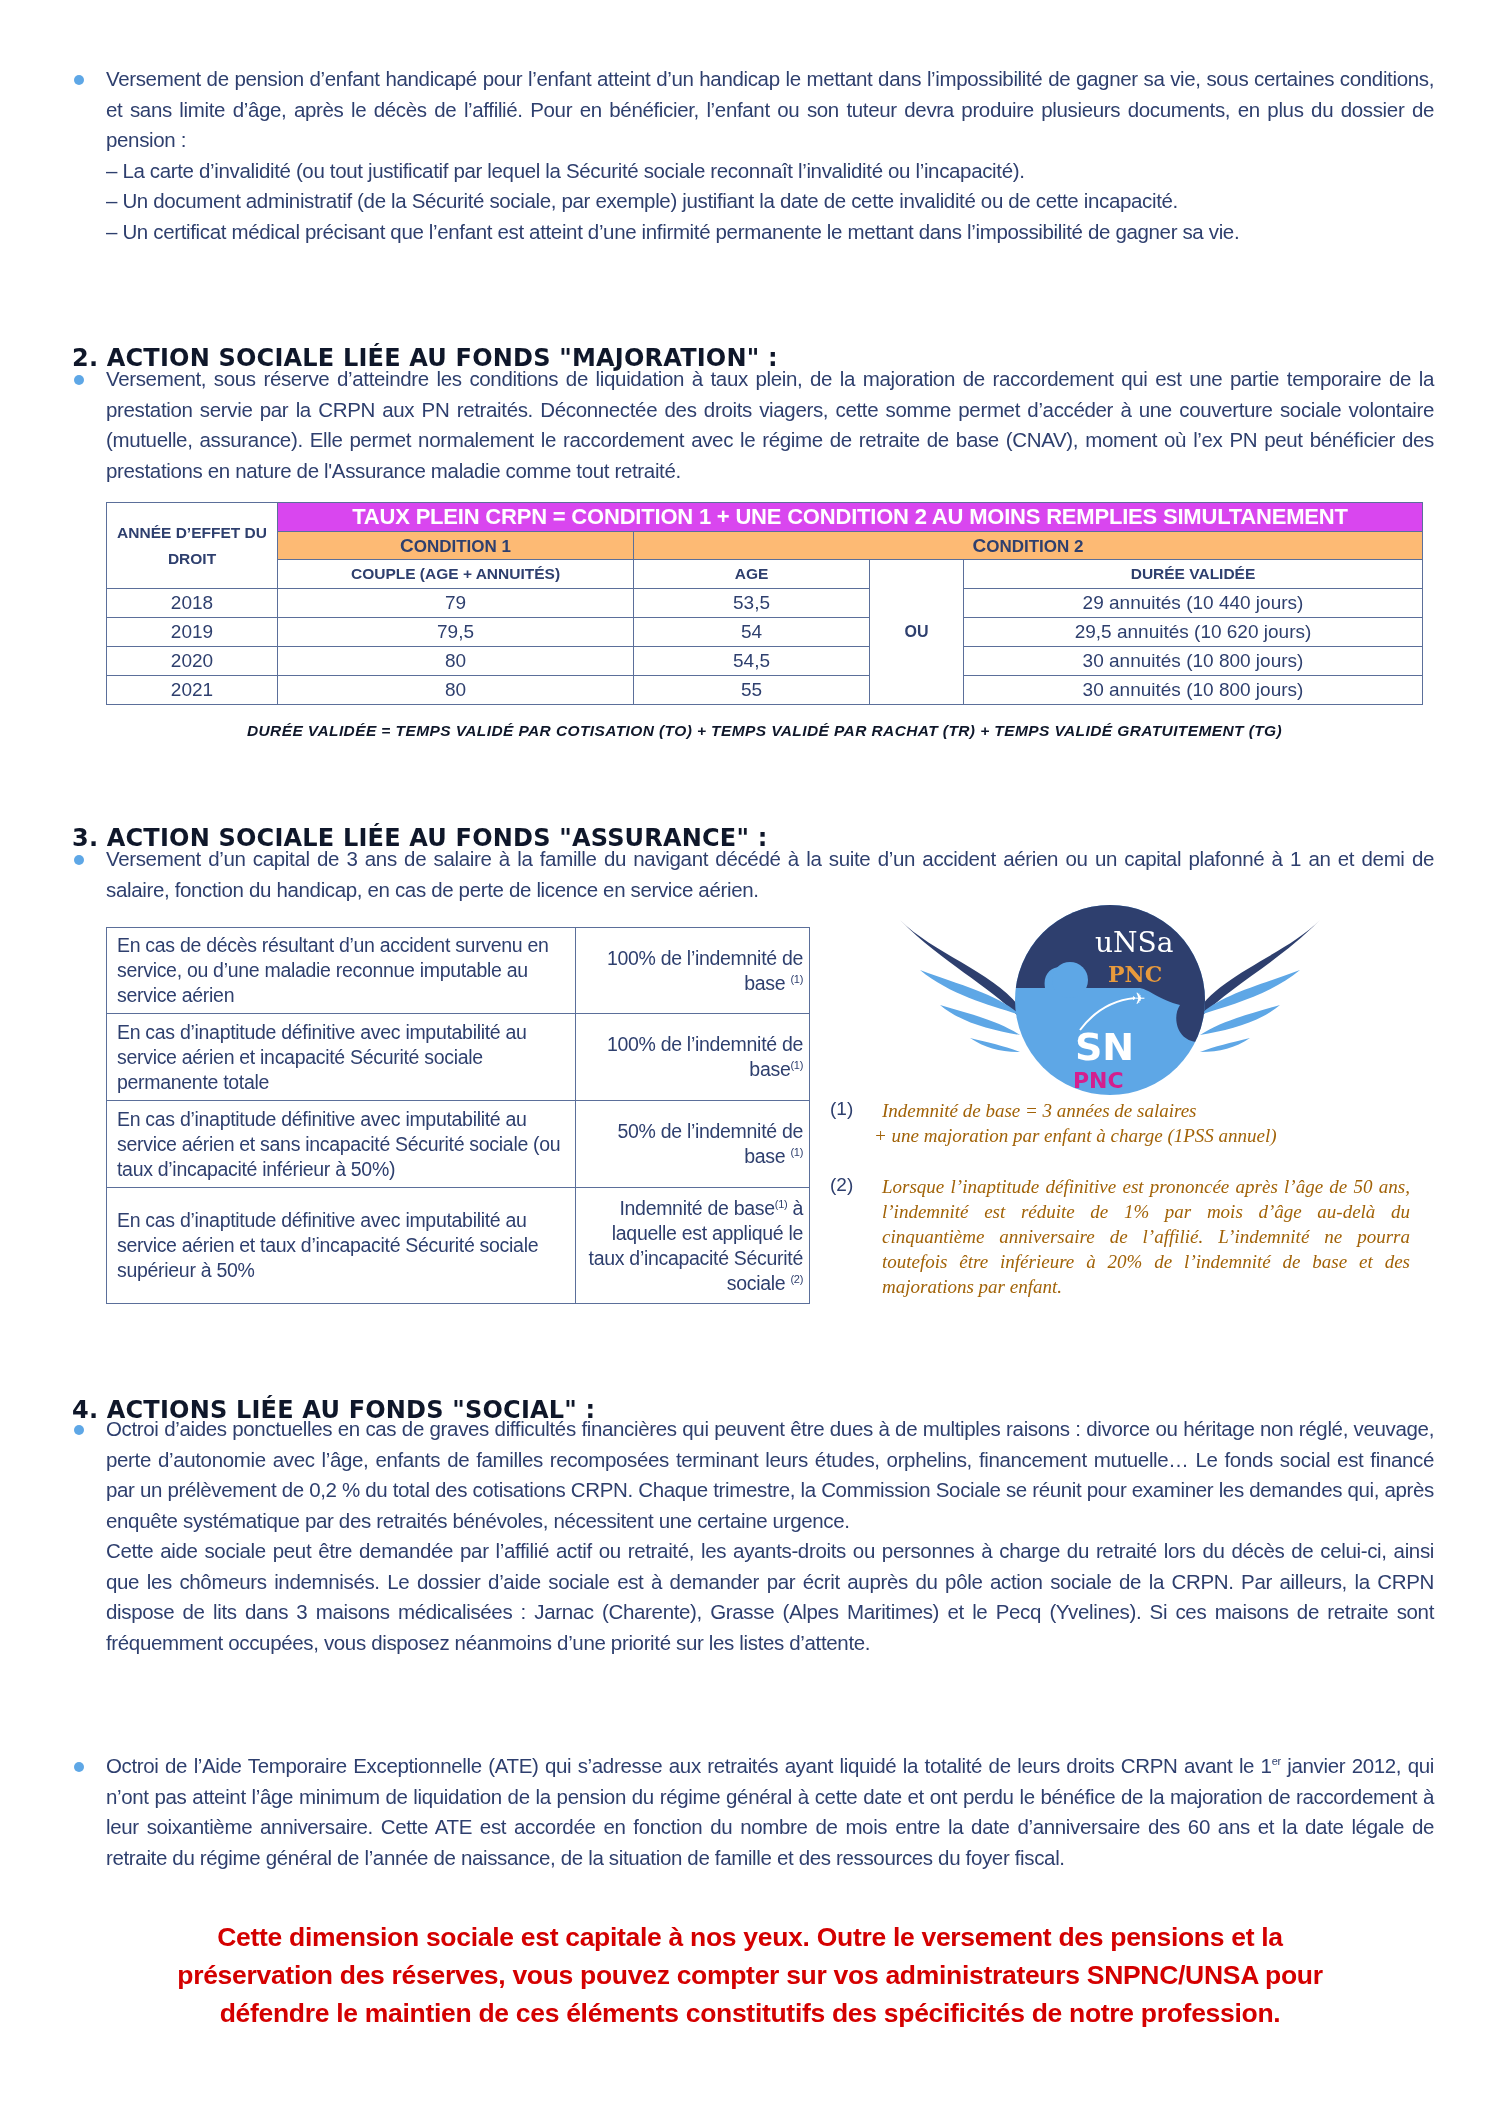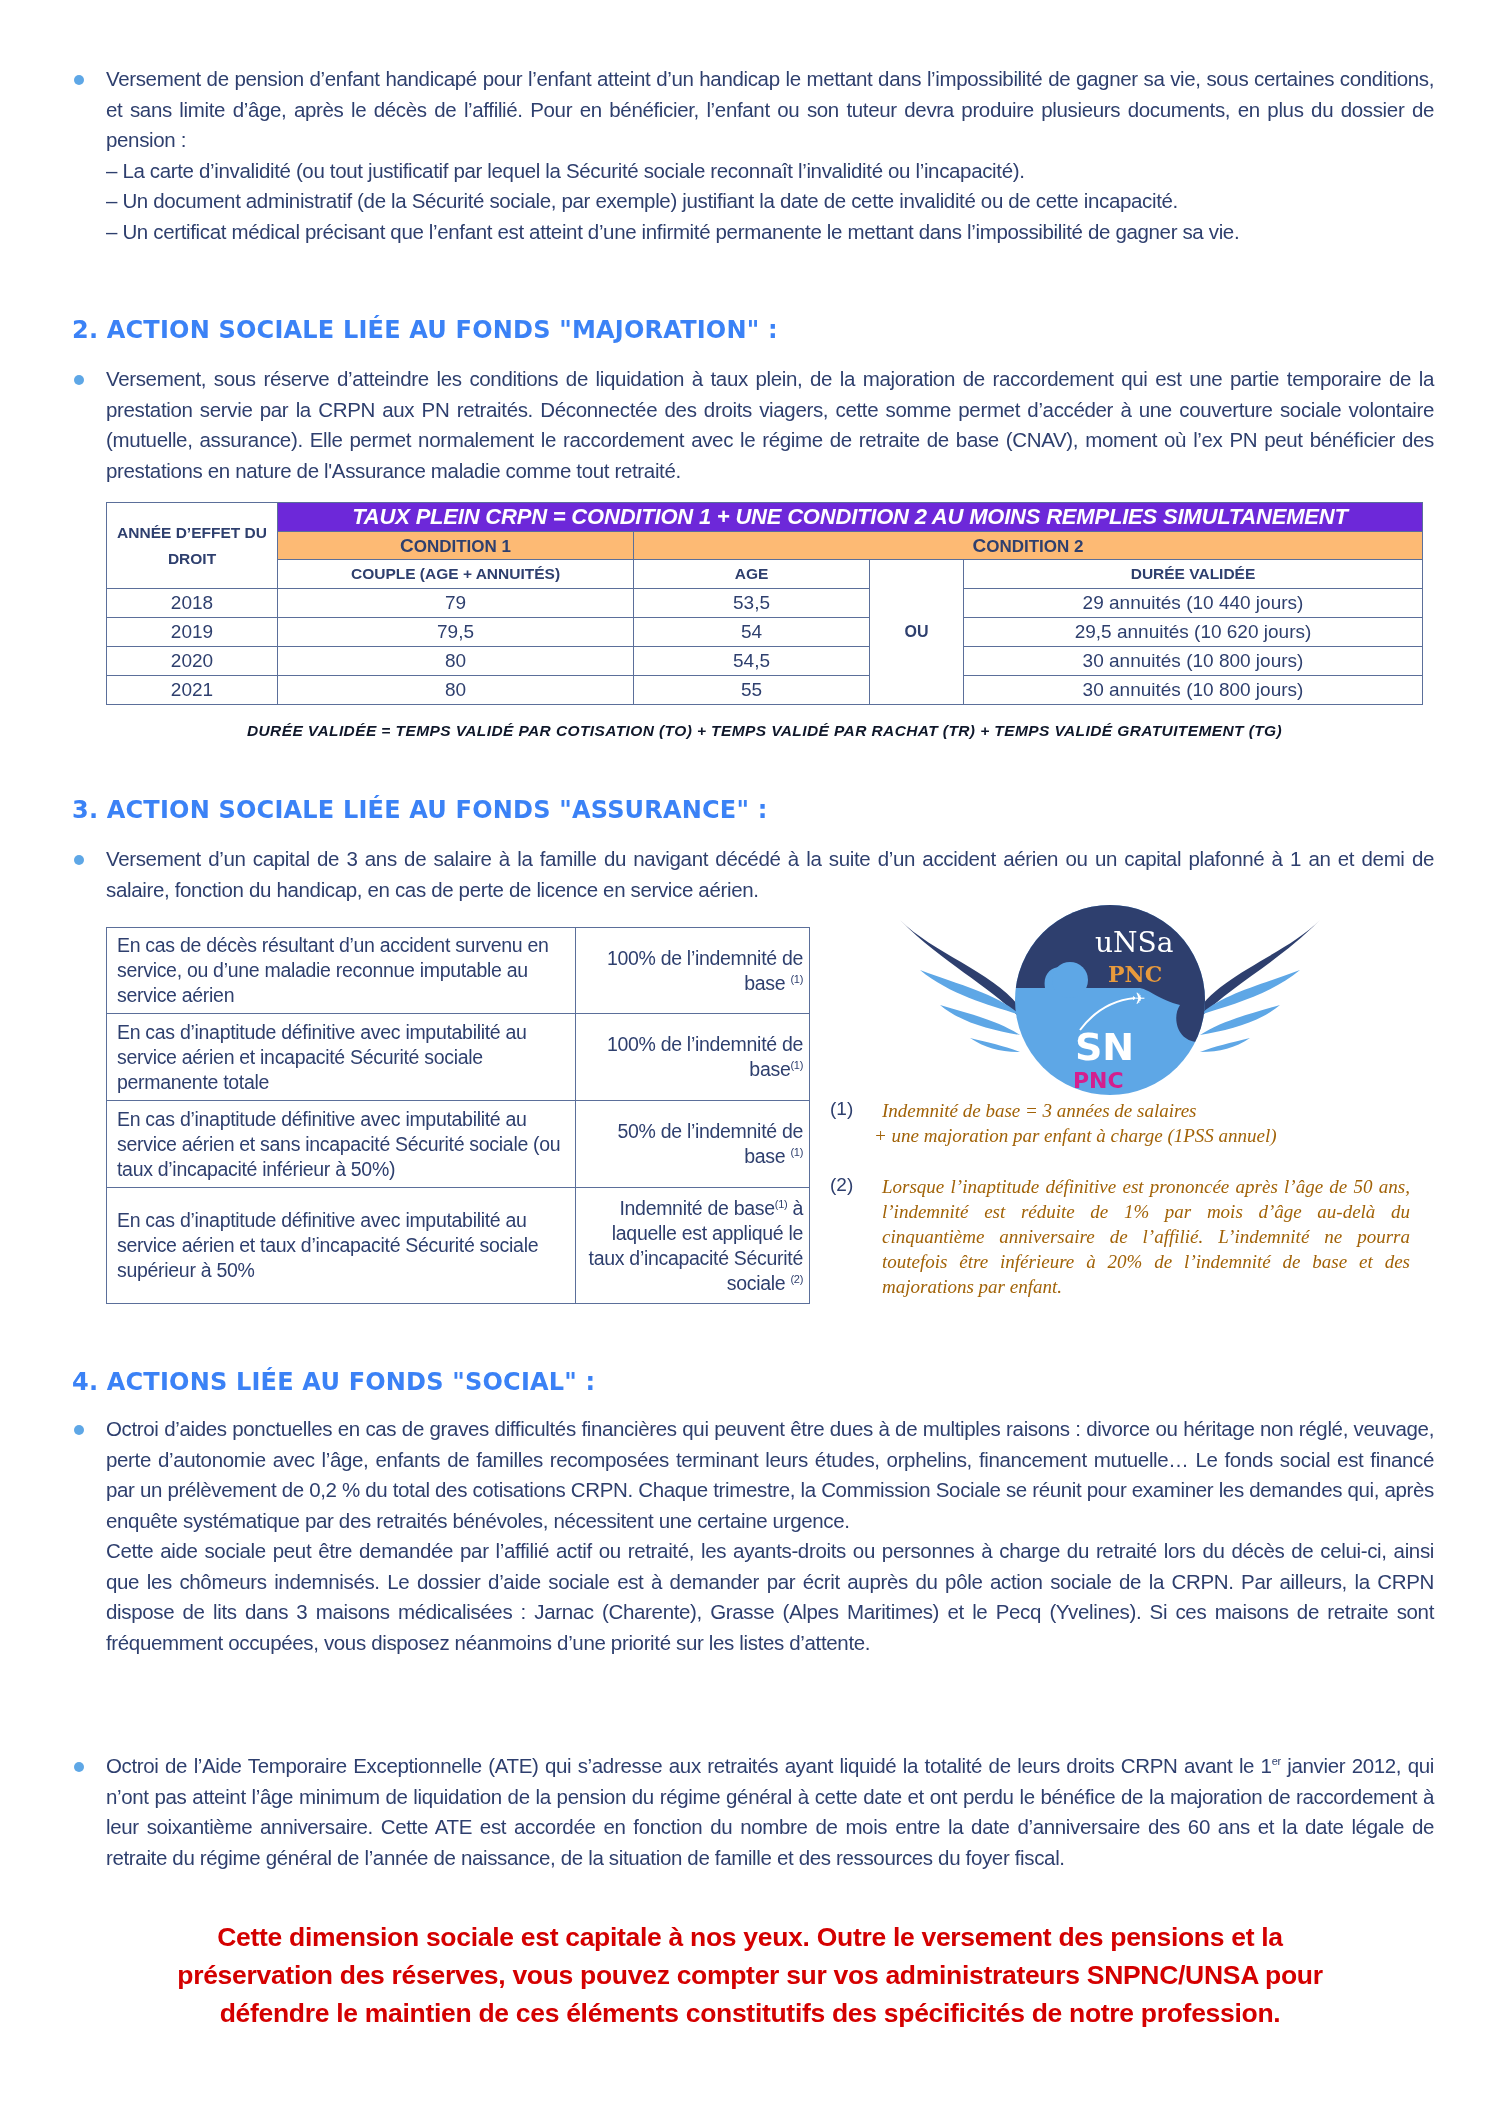--- a/index.html
+++ b/index.html
@@ -7,27 +7,27 @@
          font-family: "Liberation Sans", sans-serif; color: #2e3f6e; }
   .page { position: absolute; left: 0; top: 0; width: 1488px; height: 2104px; }
 
   .bullet { position: absolute; left: 74px; width: 1360px; }
   .bullet .dot { position: absolute; left: 0; top: 11px; width: 10px; height: 10px; border-radius: 50%; background: #5ea7e6; }
   .bullet .body { margin-left: 32px; font-size: 20.5px; line-height: 30.5px; text-align: justify; letter-spacing: -0.35px; }
   .bullet .body p { margin: 0; }
   .sub { margin: 0; text-align: left; }
 
   .heading { position: absolute; left: 72px; font-family: "DejaVu Sans", sans-serif; font-weight: bold;
-             font-size: 24px; color: #3b82f6; letter-spacing: 0.2px; }
+             font-size: 24px; color: #0f172a; letter-spacing: 0.2px; margin-top: 28px; }
 
   
   table.maj { position: absolute; left: 106px; top: 502px; width: 1317px; border-collapse: collapse;
               font-size: 18px; color: #2e3f6e; }
   table.maj td, table.maj th { border: 1.5px solid #5b6f9a; text-align: center; padding: 0; }
-  table.maj .title-cell { background: #6d28d9; color: #fff; font-weight: bold; font-size: 22px; height: 28px; letter-spacing: -0.2px; font-style: italic; }
+  table.maj .title-cell { background: #d946ef; color: #fff; font-weight: bold; font-size: 22px; height: 28px; letter-spacing: -0.2px; }
   table.maj .cond-cell { background: #fdba74; font-weight: bold; font-size: 17px; height: 27px; }
   table.maj .cond-cell .big { font-size: 19px; }
   table.maj .sub-head { font-weight: bold; font-size: 15.5px; height: 28px; }
   table.maj .year-head { font-weight: bold; font-size: 15.5px; line-height: 26px; width: 170px; }
   table.maj td.val { height: 28px; font-size: 19px; }
   table.maj td.ou { font-weight: bold; font-size: 16px; }
   .formula { position: absolute; left: 106px; top: 722px; width: 1317px; text-align: center;
              font-style: italic; font-weight: bold; font-size: 15.5px; color: #0f172a; letter-spacing: 0.4px; }
 
   

